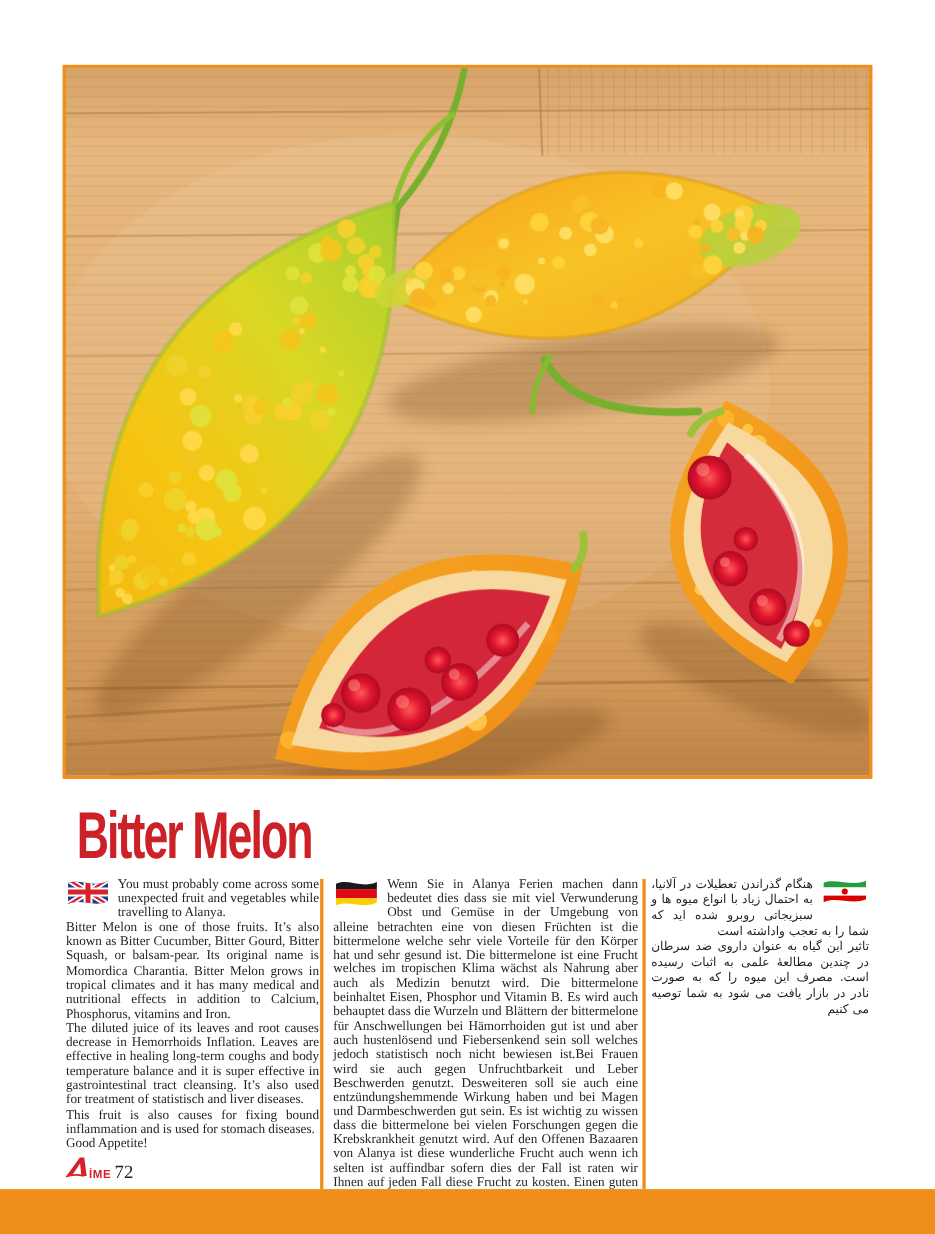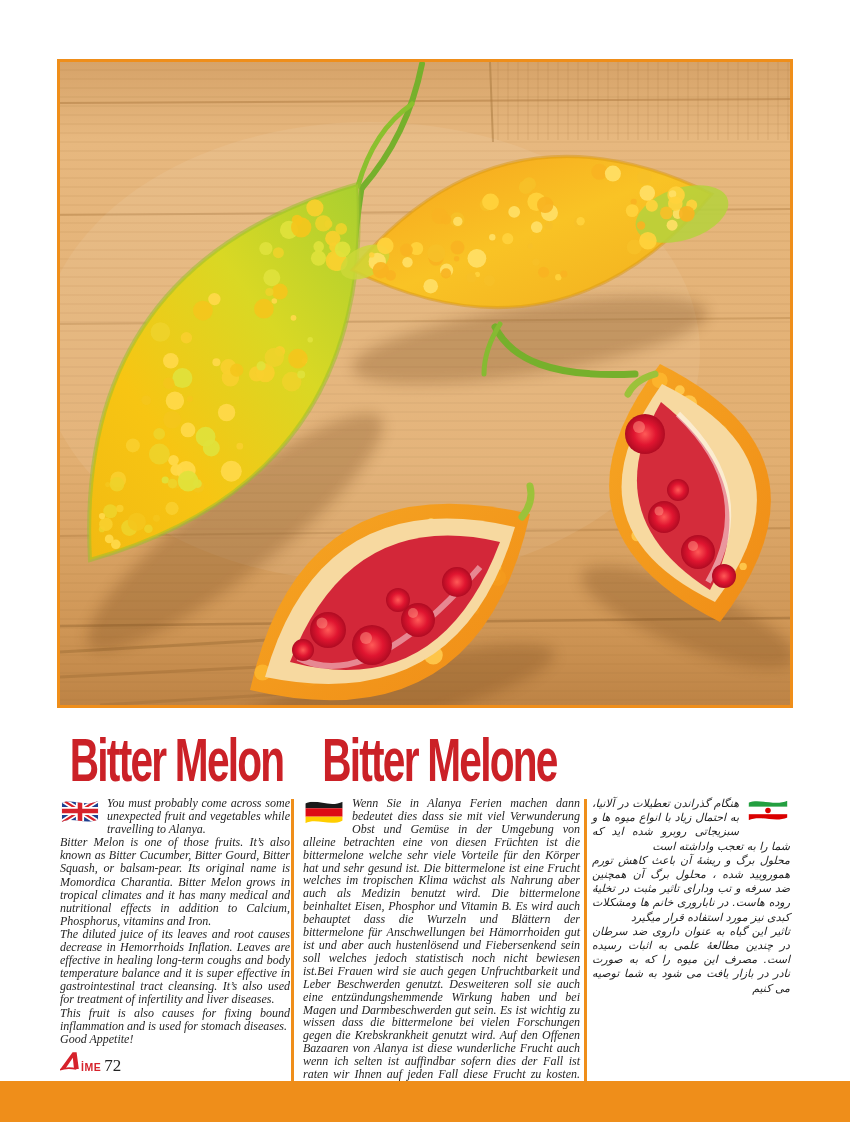--- a/index.html
+++ b/index.html
@@ -27,21 +27,21 @@
     font-size:58px;letter-spacing:-2.5px;white-space:nowrap;
     transform:scale(0.70,1.04);transform-origin:center;
   }
   .htext-fa{
     font-family:"DejaVu Sans",sans-serif;font-weight:bold;color:#cb2127;
     font-size:41px;white-space:nowrap;direction:rtl;transform:scale(0.96,1);
   }
 
   
   .col{position:absolute;top:797px;text-align:justify;}
-  .col p{margin:0;font-style:italic;}
+  .col p{margin:0;}
   .col-en{left:60px;width:230px;font-size:12px;line-height:13.1px;}
   .col-de{left:303px;width:277px;font-size:12px;line-height:12.9px;}
   .col-fa{
     left:592px;width:198px;direction:rtl;
     font-family:"DejaVu Sans",sans-serif;font-size:11px;line-height:14.2px;
   }
   .flag{float:left;margin:1px 7px 0 0;}
   .flag-right{float:right;margin:1px 0 0 7px;}
 
   .divider{position:absolute;top:799px;width:3px;height:282px;background:#ef8e1a;}
@@ -423,23 +423,20 @@
           <circle cx="353" cy="551" r="5"></circle>
         </g>
       </g>
     </svg>
   </div>
 
   <div class="headline-row">
     <div class="hcell en">
         <span class="htext">Bitter Melon</span>
       </div>
-    <div class="hcell de">
-        <span class="htext">Bitter Melone</span>
-      </div>
   </div>
 
   <section class="col col-en">
     <p>
       <span class="flag">
         <svg width="40" height="26" viewBox="0 0 44 28">
           <defs>
               <clipPath id="waveUK">
                 <path d="M2,5 C13,0 28,10 42,3 L42,23 C29,30 14,20 2,26 Z"></path>
               </clipPath>
@@ -449,21 +446,21 @@
             <path d="M0,0 L44,28 M44,0 L0,28" stroke="#ffffff" stroke-width="6"></path>
             <path d="M0,0 L44,28 M44,0 L0,28" stroke="#d6222b" stroke-width="2.4"></path>
             <path d="M22,0 V28 M0,14 H44" stroke="#ffffff" stroke-width="9"></path>
             <path d="M22,0 V28 M0,14 H44" stroke="#d6222b" stroke-width="5"></path>
           </g>
         </svg>
       </span>
       <span>You must probably come across some unexpected fruit and vegetables while travelling to Alanya.</span>
     </p>
     <p>Bitter Melon is one of those fruits. It’s also known as Bitter Cucumber, Bitter Gourd, Bitter Squash, or balsam-pear. Its original name is Momordica Charantia. Bitter Melon grows in tropical climates and it has many medical and nutritional effects in addition to Calcium, Phosphorus, vitamins and Iron.</p>
-    <p>The diluted juice of its leaves and root causes decrease in Hemorrhoids Inflation. Leaves are effective in healing long-term coughs and body temperature balance and it is super effective in gastrointestinal tract cleansing. It’s also used for treatment of infertility and liver diseases.</p>
+    <p>The diluted juice of its leaves and root causes decrease in Hemorrhoids Inflation. Leaves are effective in healing long-term coughs and body temperature balance and it is super effective in gastrointestinal tract cleansing. It’s also used for treatment of statistisch and liver diseases.</p>
     <p>This fruit is also causes for fixing bound inflammation and is used for stomach diseases.</p>
     <p>Good Appetite!</p>
     <div class="logo">
       <span class="logo-a">
         <svg width="24" height="20" viewBox="0 0 30 24">
           <g transform="skewX(-14)" fill="#d6222b">
             <path d="M6,22 L16,1 L21,1 L29,22 L23,22 L18,8 L12,22 Z"></path>
             <path d="M4,23 Q12,18 26,21 L26,23 Q12,20 4,25 Z"></path>
           </g>
         </svg>
@@ -509,19 +506,18 @@
           <g clip-path="url(#waveIR)">
             <rect x="0" y="0" width="46" height="9.5" fill="#239f40"></rect>
             <rect x="0" y="9.5" width="46" height="8" fill="#ffffff"></rect>
             <rect x="0" y="17.5" width="46" height="9.5" fill="#da0000"></rect>
             <circle cx="23" cy="13.5" r="3" fill="#da0000"></circle>
           </g>
         </svg>
       </span>
       <span>هنگام گذراندن تعطیلات در آلانیا، به احتمال زیاد با انواع میوه ها و سبزیجاتی روبرو شده اید که شما را به تعجب واداشته است</span>
     </p>
-    <p>محلول برگ و ریشهٔ آن باعث کاهش تورم همورویید شده ، محلول برگ آن همچنین ضد سرفه و تب ودارای تاثیر مثبت در تخلیهٔ روده هاست. در ناباروری خانم ها ومشکلات کبدی نیز مورد استفاده قرار میگیرد</p>
     <p>تاثیر این گیاه به عنوان داروی ضد سرطان در چندین مطالعهٔ علمی به اثبات رسیده است. مصرف این میوه را که به صورت نادر در بازار یافت می شود به شما توصیه می کنیم</p>
 
   </section>
 
   <div class="footer-bar"></div>
 </div>
 
 </body></html>

